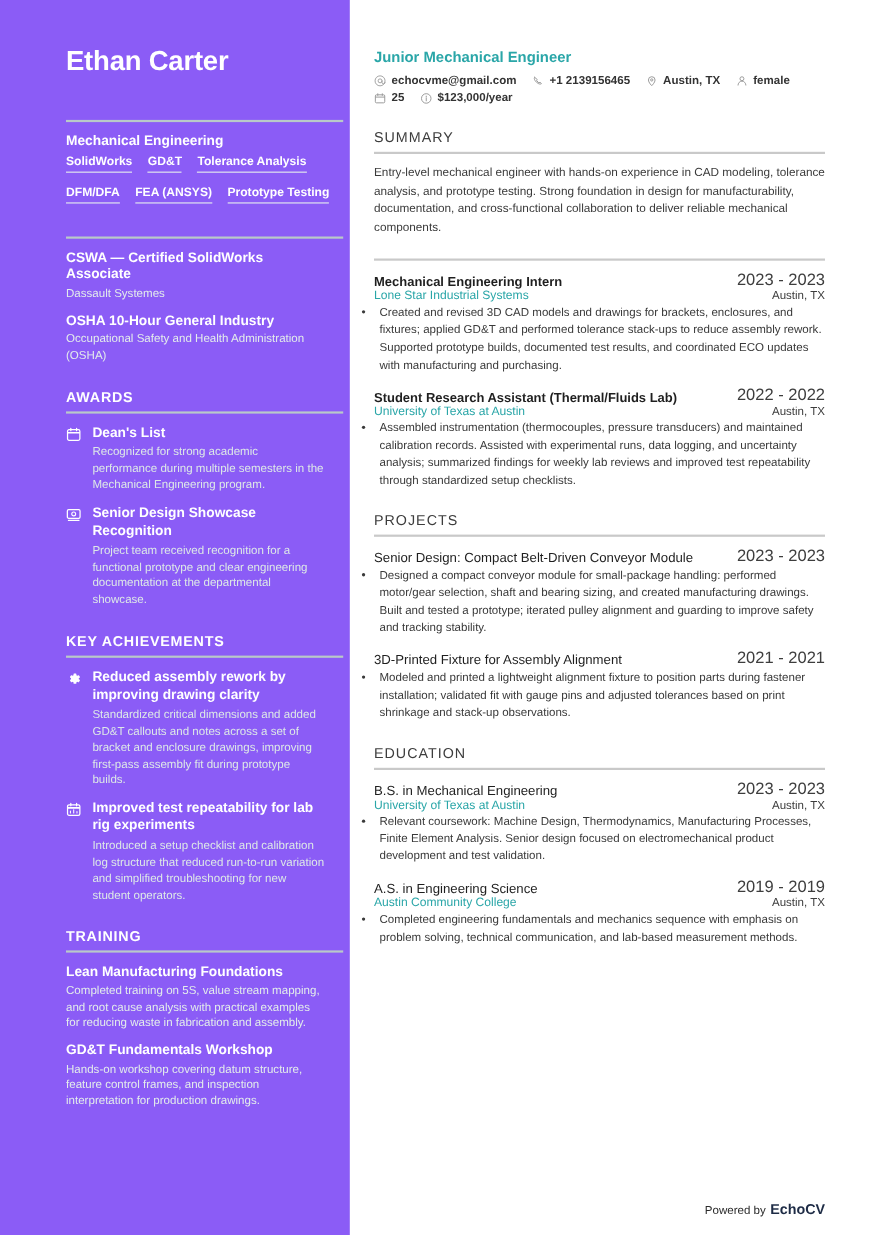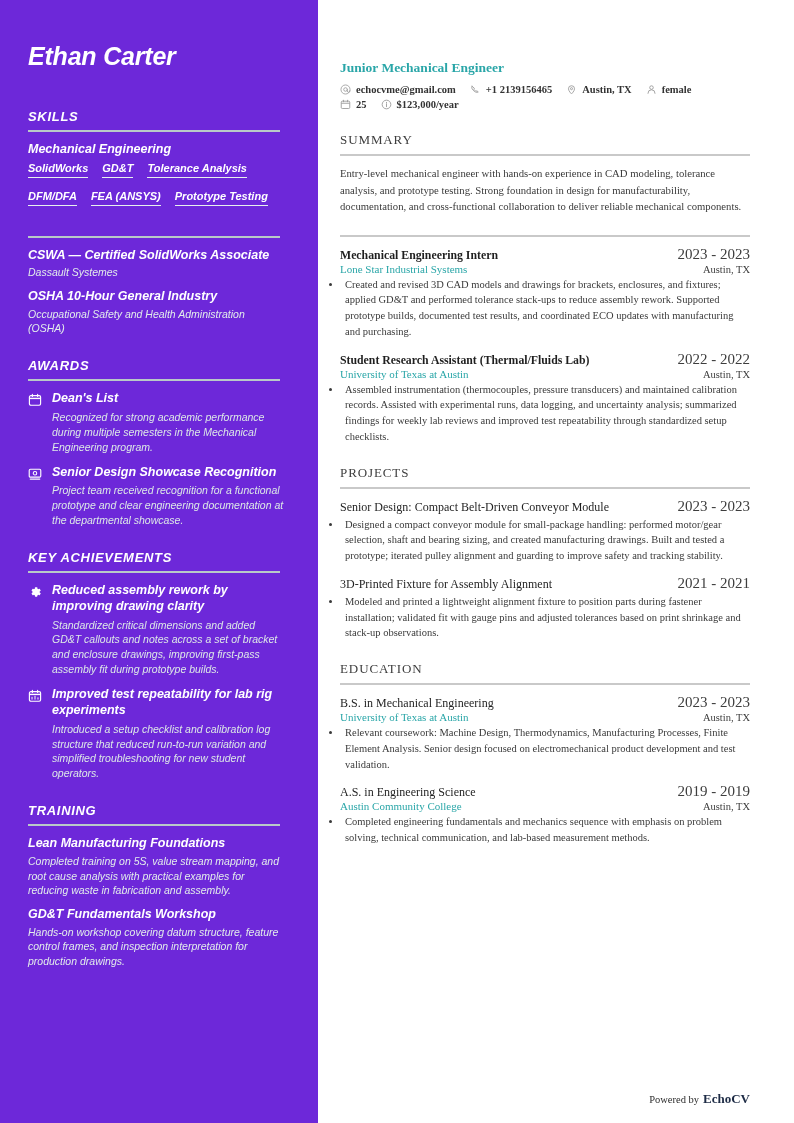--- a/index.html
+++ b/index.html
@@ -16,24 +16,23 @@
     height: 1123px;
     display: flex;
     background: #ffffff;
     overflow: hidden;
   }
 
   
   .sidebar {
     width: 318px;
     min-width: 318px;
-    background: #6d28d9;
-    color: #ffffff;
-    padding: 42px 22px 20px 28px;
-    font-style: italic;
+    background: #8b5cf6;
+    color: #ffffff;
+    padding: 42px 22px 20px 60px;
   }
   .cand-name {
     font-size: 25px;
     font-weight: bold;
     letter-spacing: -0.2px;
     line-height: 1.15;
     margin-bottom: 38px;
     color: #ffffff;
   }
   .side-sec { margin-bottom: 22px; }
@@ -112,24 +111,23 @@
   }
   .ico-desc {
     font-size: 10.5px;
     line-height: 1.42;
     color: #dde8e7;
   }
 
   
   .main {
     flex: 1;
-    padding: 60px 44px 20px 22px;
+    padding: 44px 44px 20px 22px;
     position: relative;
     color: #2c2c2c;
-    font-family: Liberation Serif, serif;
   }
   .job-title {
     font-size: 13.5px;
     font-weight: bold;
     color: #2aa6a8;
     margin-bottom: 8px;
   }
   .contact-rows { margin-bottom: 22px; }
   .contact-row {
     display: flex;
@@ -225,21 +223,20 @@
 </head>
 <body>
 
 <div class="page">
 
   <aside class="sidebar">
 
     <div class="cand-name">Ethan Carter</div>
 
     <section class="side-sec">
-      <div class="side-sec-title">SKILLS</div>
       <div class="side-rule"></div>
       <div class="skill-group-title">Mechanical Engineering</div>
       <div class="skill-tags">
         <span class="skill-tag">SolidWorks</span>
         <span class="skill-tag">GD&amp;T</span>
         <span class="skill-tag">Tolerance Analysis</span>
         <span class="skill-tag">DFM/DFA</span>
         <span class="skill-tag">FEA (ANSYS)</span>
         <span class="skill-tag">Prototype Testing</span>
       </div>

